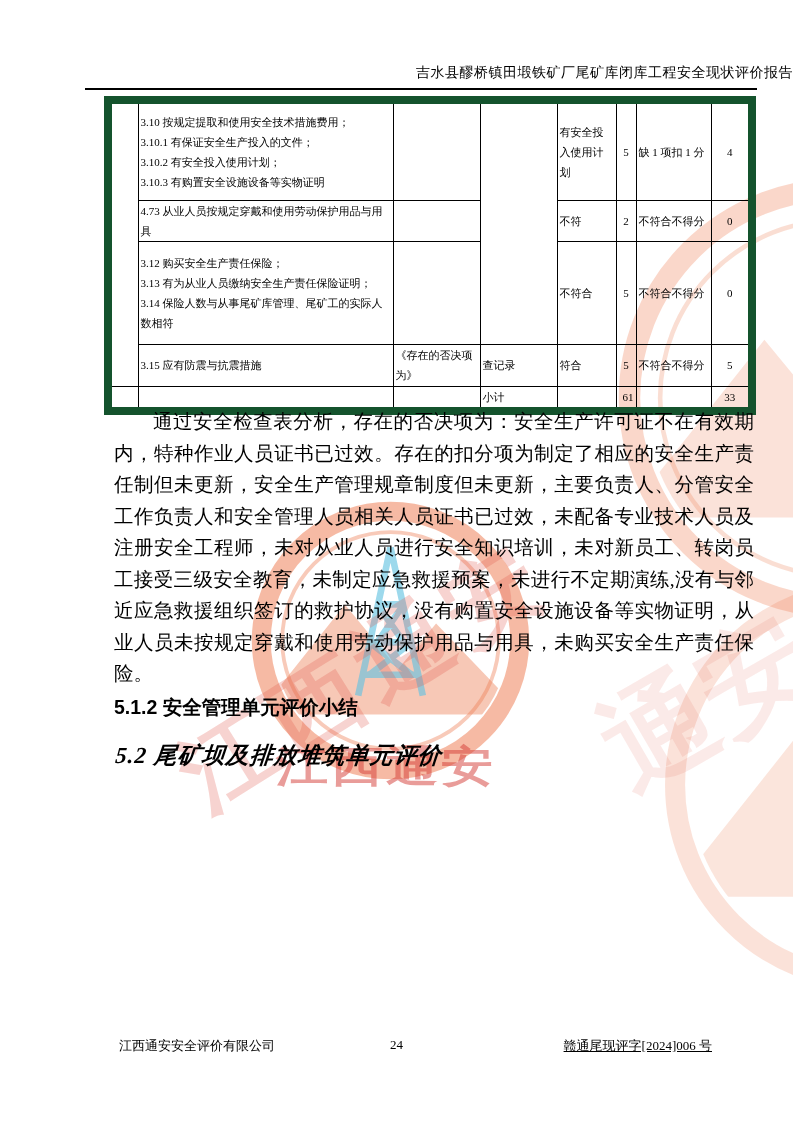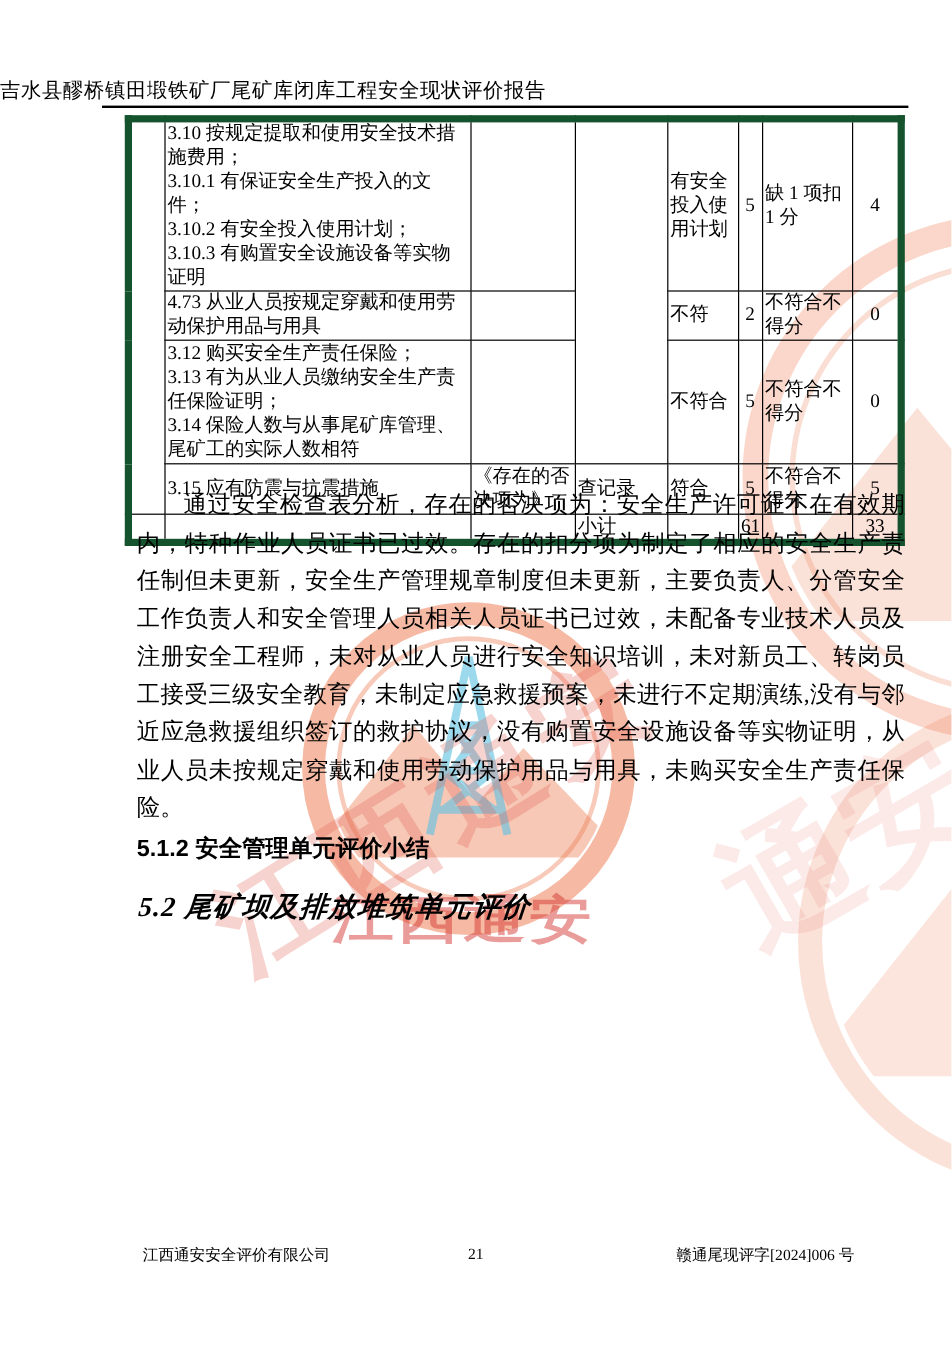--- a/index.html
+++ b/index.html
@@ -23,29 +23,29 @@
     transform:scaleY(0.82);transform-origin:top left;
   }
   .wm-text-faint{
     position:absolute;left:598px;top:630px;white-space:nowrap;
     font-size:110px;font-weight:bold;color:rgba(228,104,92,0.14);
     transform:rotate(-30deg);transform-origin:center center;
   }
   
   .content-layer{position:absolute;inset:0;z-index:1;}
   .doc-header{
-    position:absolute;top:64px;left:0;width:100%;text-align:left;
-    font-size:17px;letter-spacing:0.5px;
+    position:absolute;top:64px;left:0;width:100%;text-align:right;
+    font-size:14px;letter-spacing:0.5px;
   }
   .header-rule{position:absolute;top:88px;left:85px;width:672px;height:0;border-top:2px solid #000;}
   
   table.checklist{
     position:absolute;top:96px;left:104px;width:644px;
     border-collapse:collapse;table-layout:fixed;
-    font-size:16px;line-height:20px;border:6px solid #14532d;
+    font-size:11px;line-height:20px;border:8px solid #14532d;
   }
   table.checklist td{border:1px solid #000;padding:0 2px;vertical-align:middle;overflow:hidden;}
   td.item-cell{white-space:pre-line;text-align:left;}
   td.num-cell{text-align:center;padding:0;}
   td.left-num{text-align:right;padding:0 1px;}
   
   .content{
     position:absolute;left:114px;top:406px;width:640px;
     font-size:19.5px;line-height:31.5px;text-align:justify;
   }
@@ -55,21 +55,21 @@
     font-size:19.5px;font-weight:bold;margin:2px 0;text-indent:0;text-align:left;
   }
   .content .h-52{
     font-size:23px;font-weight:bold;font-style:italic;letter-spacing:1px;
     margin:17px 0 0 0;text-indent:0;text-align:left;
     transform:skewX(-5deg);transform-origin:left bottom;
   }
   
   .footer-company{position:absolute;left:119px;top:1037px;font-size:13px;}
   .footer-page{position:absolute;left:0;top:1037px;width:100%;text-align:center;font-size:13px;}
-  .footer-docno{position:absolute;right:81px;top:1037px;font-size:13px;}
+  .footer-docno{position:absolute;right:81px;top:1037px;font-size:13px;text-decoration:underline;}
 </style>
 </head>
 <body>
 
 <div class="page">
 
   <div class="watermark">
 
     <svg class="wm-logo" style="left:248px;top:498px;" width="285" height="285" viewBox="0 0 300 300">
       <circle cx="150" cy="150" r="136" fill="none" stroke="#ED7B50" stroke-width="20" opacity="0.52"></circle>
@@ -183,17 +183,17 @@
       </tbody>
     </table>
 
     <div class="content">
       <p>通过安全检查表分析，存在的否决项为：安全生产许可证不在有效期内，特种作业人员证书已过效。存在的扣分项为制定了相应的安全生产责任制但未更新，安全生产管理规章制度但未更新，主要负责人、分管安全工作负责人和安全管理人员相关人员证书已过效，未配备专业技术人员及注册安全工程师，未对从业人员进行安全知识培训，未对新员工、转岗员工接受三级安全教育，未制定应急救援预案，未进行不定期演练,没有与邻近应急救援组织签订的救护协议，没有购置安全设施设备等实物证明，从业人员未按规定穿戴和使用劳动保护用品与用具，未购买安全生产责任保险。</p>
       <div class="h-512">5.1.2 安全管理单元评价小结</div>
       <div class="h-52">5.2 尾矿坝及排放堆筑单元评价</div>
     </div>
 
     <div class="footer-company">江西通安安全评价有限公司</div>
-    <div class="footer-page">21</div>
+    <div class="footer-page">24</div>
     <div class="footer-docno">赣通尾现评字[2024]006 号</div>
   </div>
 
 </div>
 
 </body></html>

